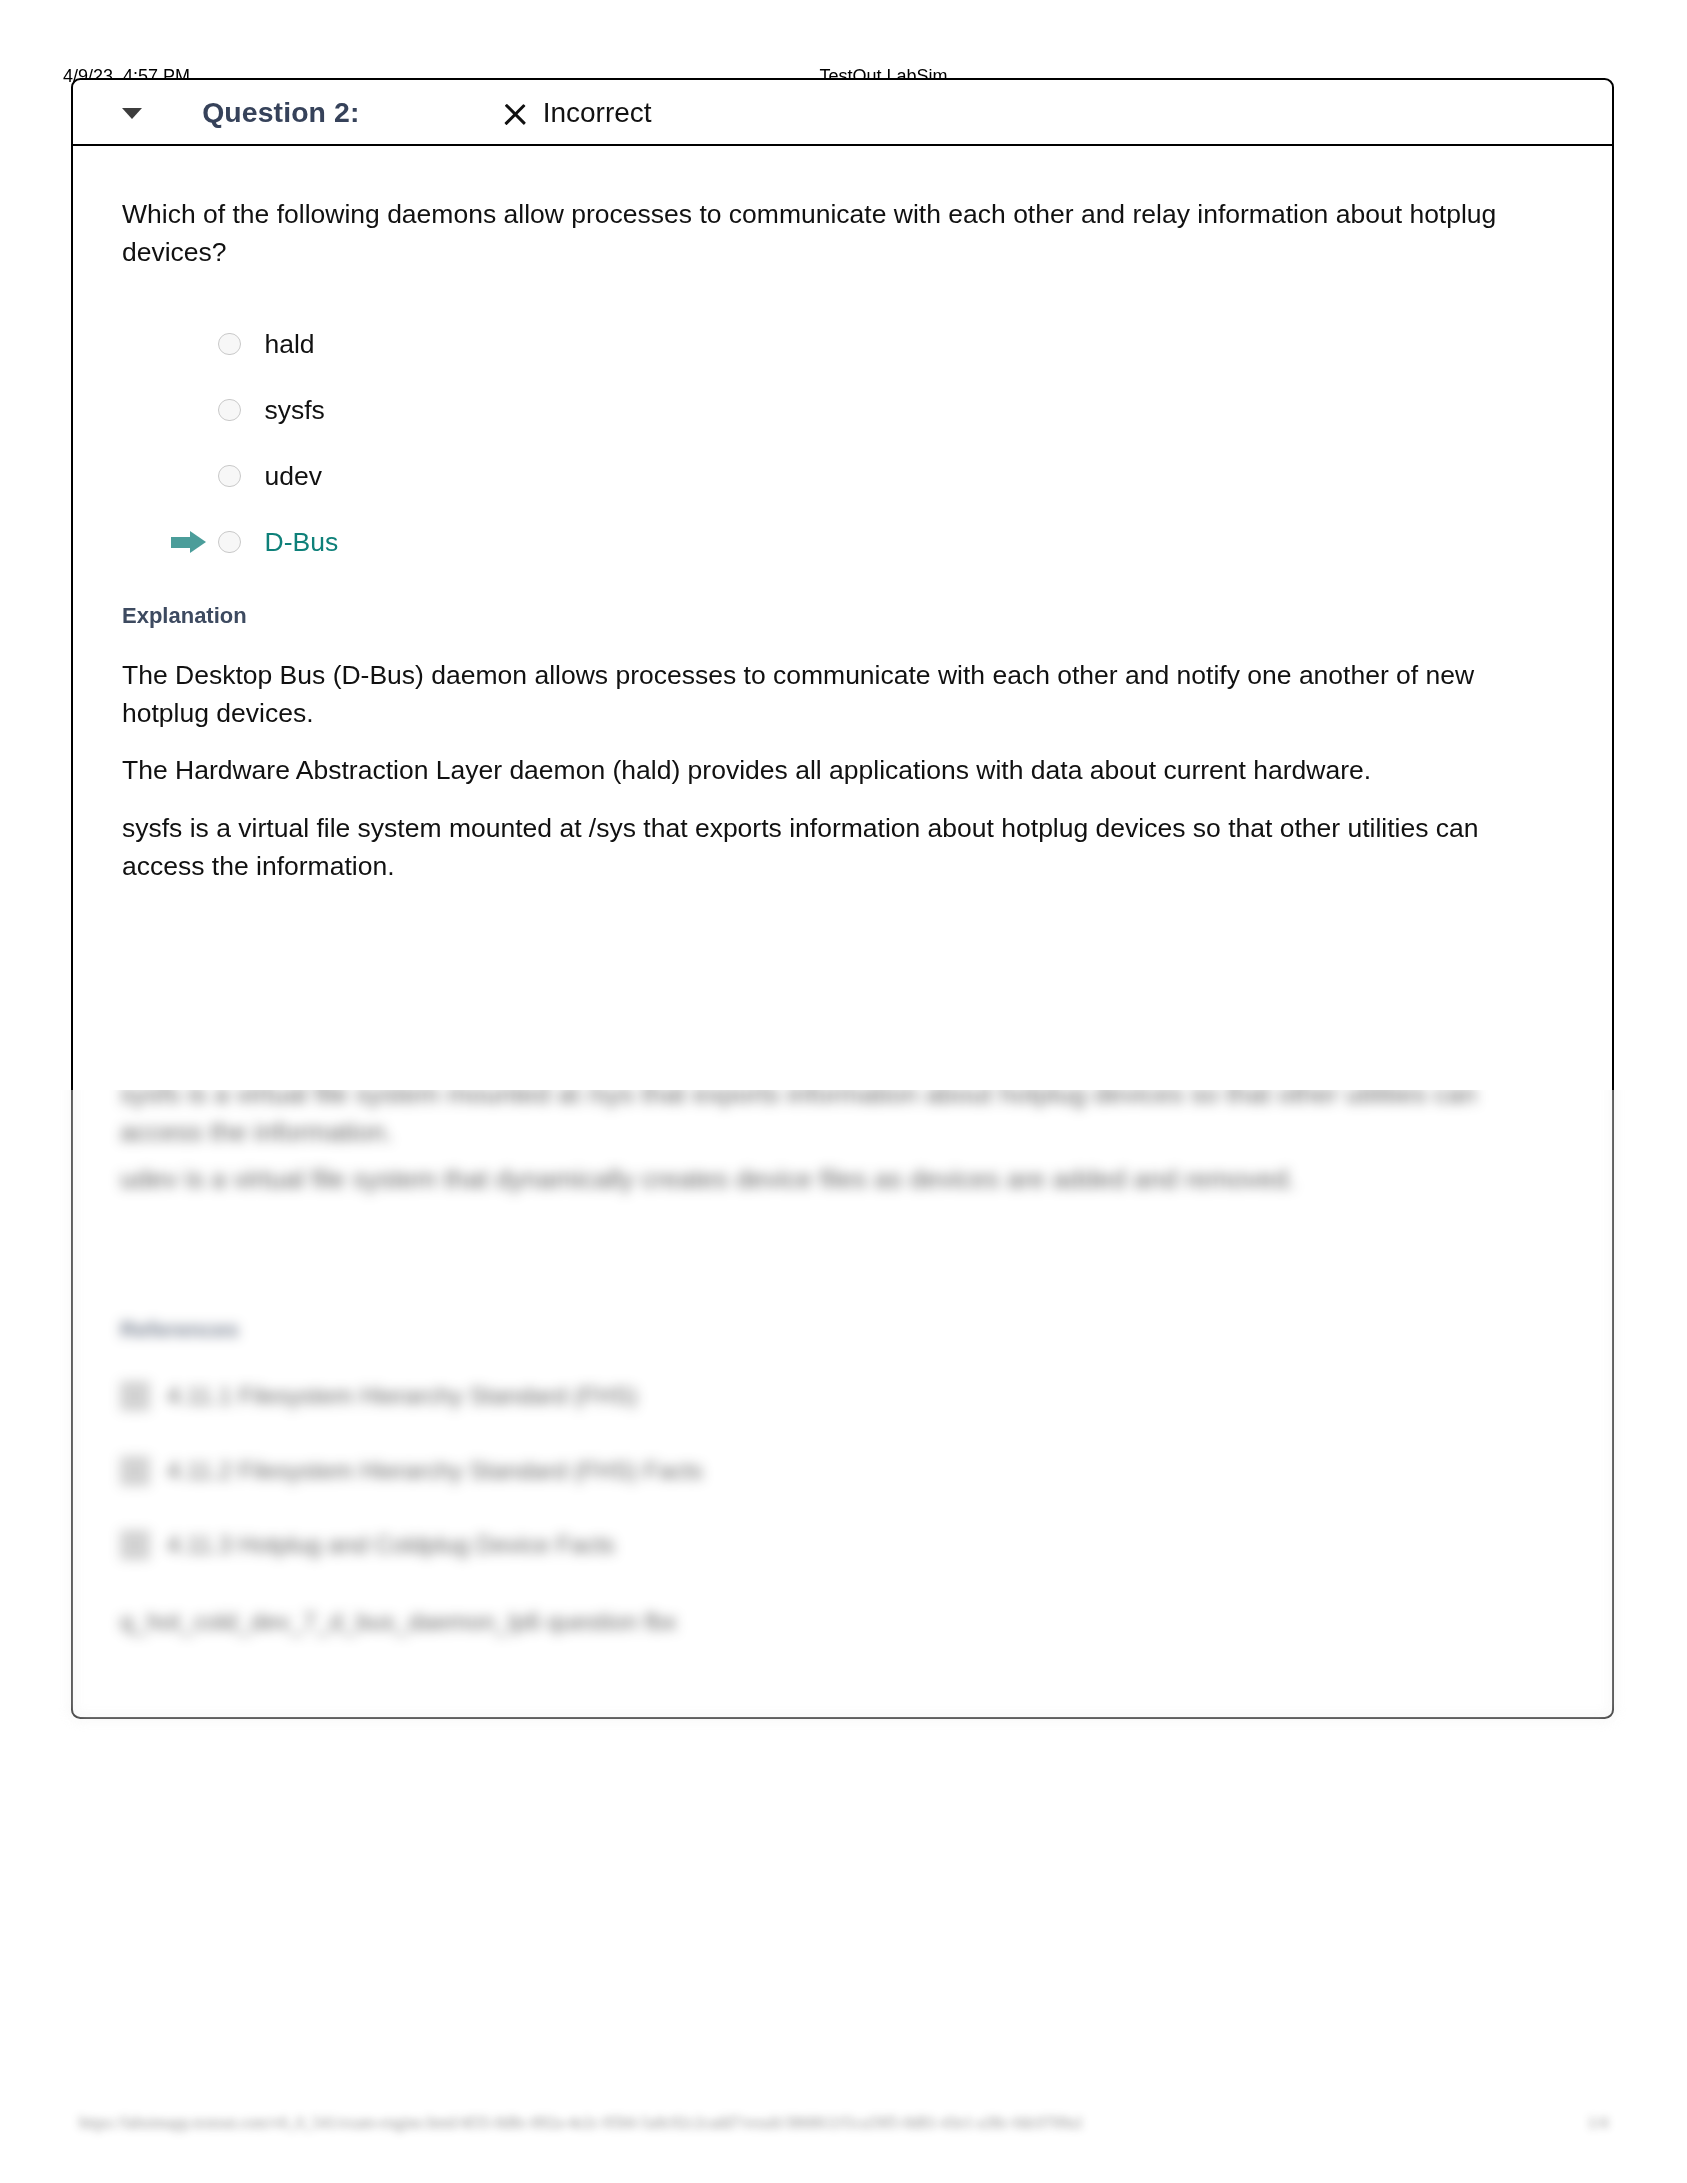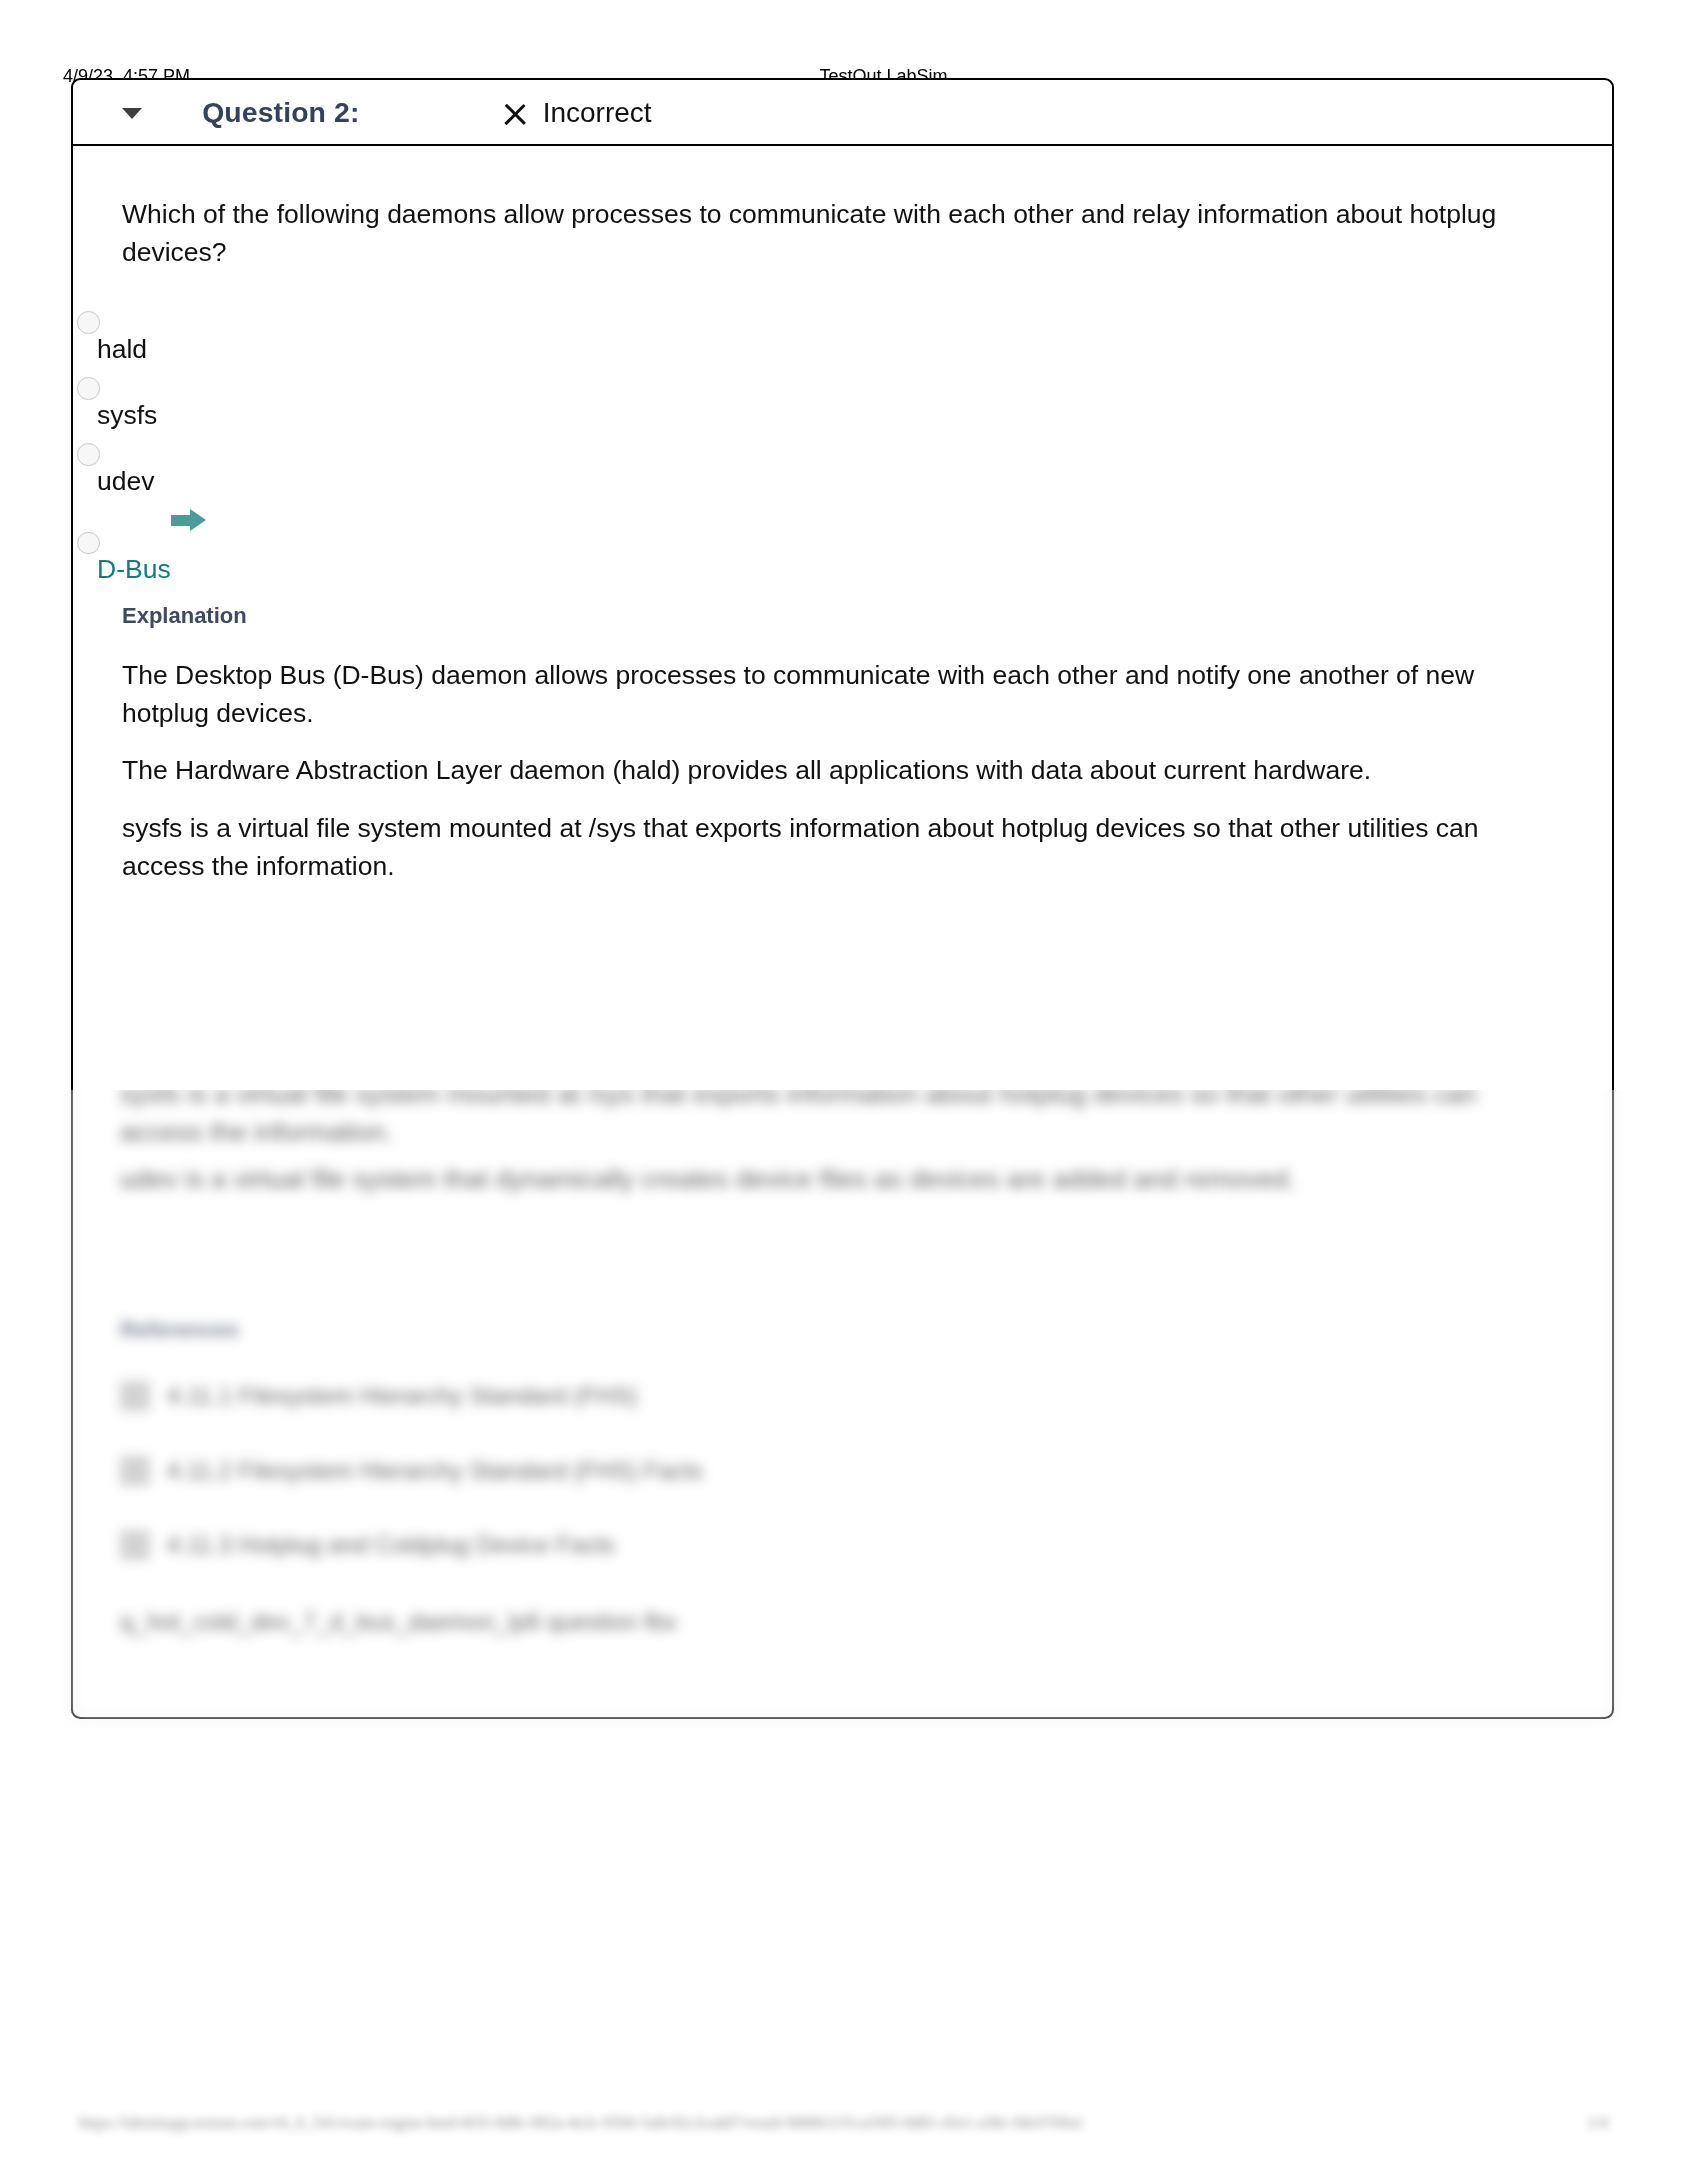--- a/index.html
+++ b/index.html
@@ -136,21 +136,21 @@
   .options {
     position: absolute;
     left: 0;
     top: 165px;
     width: 100%;
   }
   .option-row {
     position: relative;
     height: 66px;
     display: flex;
-    flex-direction: column;
+    align-items: center;
   }
   .opt-arrow-slot {
     width: 62px;
     flex: 0 0 auto;
     display: flex;
     align-items: center;
     justify-content: flex-end;
     padding-right: 6.6px;
     box-sizing: border-box;
     margin-left: 79px;

